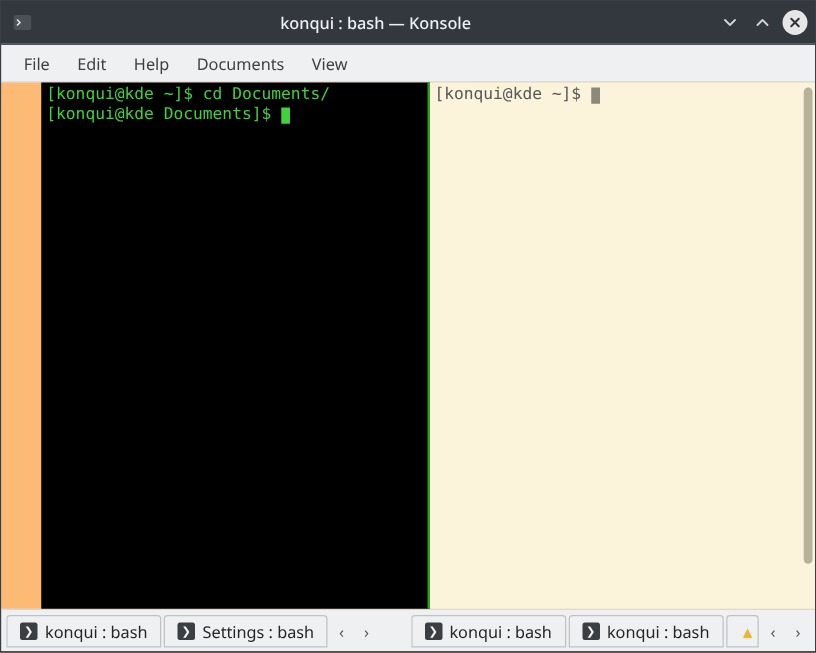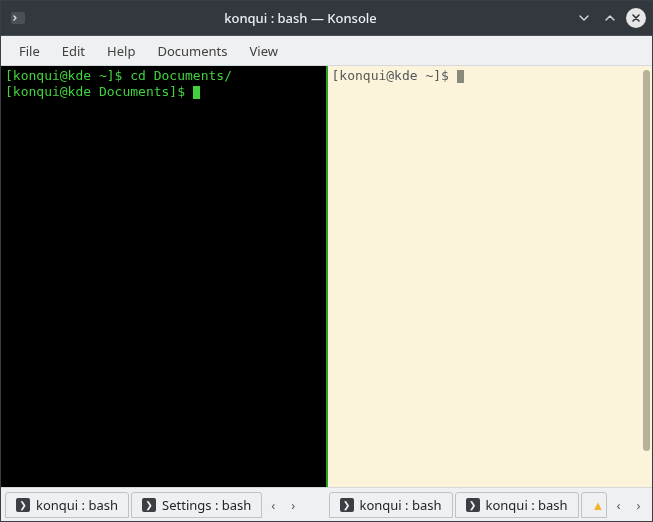--- a/index.html
+++ b/index.html
@@ -68,23 +68,24 @@
     gap: 2px;
     color: #404040;
     border-bottom: 1px solid #d7d8da;
   }
   .menu-item { padding: 4px 10px; cursor: pointer; }
 
   
   .terms {
     flex: 1;
     display: flex;
-    background: #c2410c;
+    background: #fdba74;
     gap: 0;
     position: relative;
+    padding-left: 32px;
   }
   .term-pane {
     position: relative;
     font-family: "DejaVu Sans Mono","Liberation Mono","Consolas",monospace;
     font-size: 13px;
     line-height: 16px;
     white-space: pre;
     overflow: hidden;
     padding: 2px 4px;
   }

